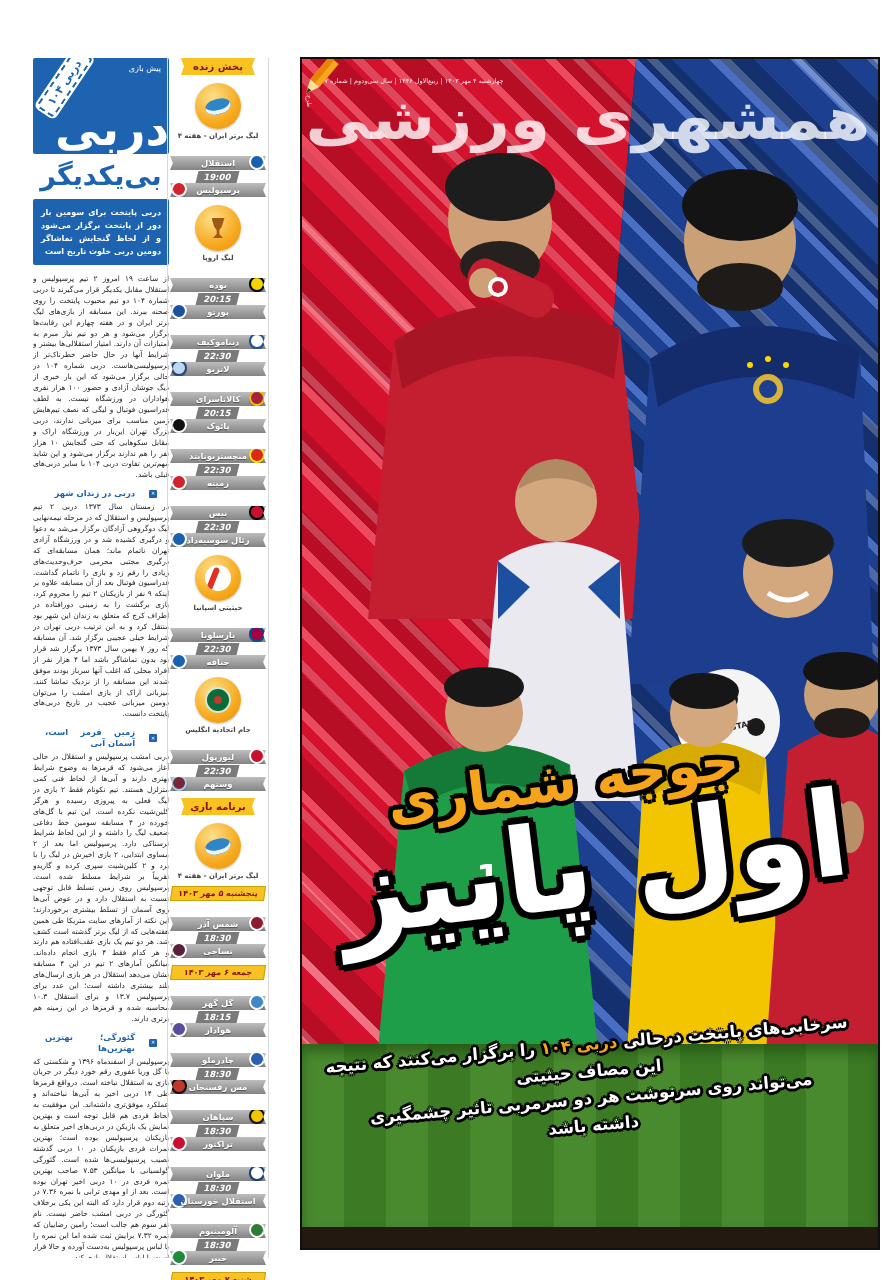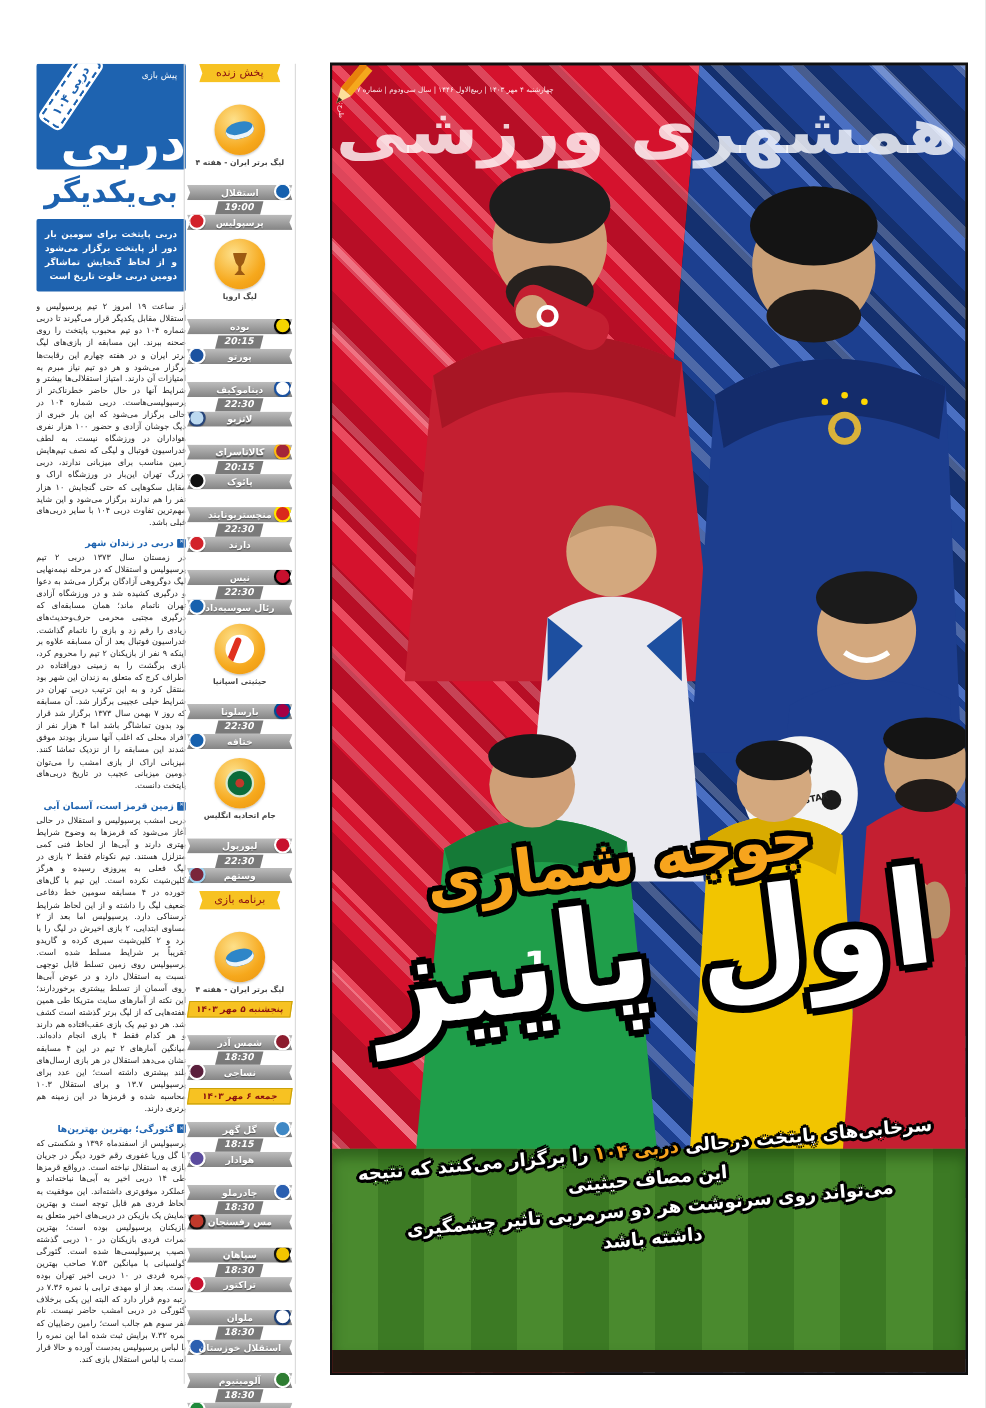--- a/index.html
+++ b/index.html
@@ -13,27 +13,27 @@
   .pretitle{position:absolute;top:6px;right:8px;color:#fff;font-size:8px;}
   .big-title{position:absolute;bottom:2px;right:0;left:0;text-align:center;color:#fff;font-size:46px;font-weight:bold;line-height:46px;margin-left:36px;}
   .stamp{position:absolute;top:14px;left:-4px;transform:rotate(-56deg);transform-origin:center;
          background:#fff;border:2px dashed #1e63b0;border-radius:4px;color:#1e63b0;
          font-size:11px;font-weight:bold;padding:2px 8px;z-index:3;box-shadow:0 0 0 2px #fff;}
   .subtitle{color:#1e63b0;font-size:27px;font-weight:bold;text-align:center;margin:6px 0 8px;}
   .lead-box{background:#1e63b0;color:#fff;font-size:8px;font-weight:bold;line-height:13px;
             text-align:justify;padding:7px 8px;border-radius:2px;margin-bottom:9px;}
   .article{font-size:7.4px;line-height:10.9px;color:#1c1c1c;text-align:justify;}
   .article p{margin:0 0 6px;}
-  .sec-head{color:#1e63b0;font-size:8.4px;font-weight:bold;margin:7px 0 3px;display:flex;align-items:center;gap:3px;}
+  .sec-head{color:#1e63b0;font-size:8.4px;font-weight:bold;margin:7px 12px 3px;display:flex;align-items:center;gap:14px;}
   .sec-marker{display:inline-flex;align-items:center;justify-content:center;width:8px;height:8px;background:#1e63b0;color:#fff;font-size:5px;border-radius:1px;flex:0 0 auto;}
 
   
   .mid-col{position:absolute;left:167px;top:58px;width:102px;height:1200px;
            border-left:1px solid #d9d9d9;border-right:1px solid #d9d9d9;padding:0 2px;box-sizing:border-box;}
-  .ribbon{width:74px;margin:0 auto 20px;background:#f7c222;color:#8a1010;font-size:10px;font-weight:normal;
+  .ribbon{width:74px;margin:0 auto 8px;background:#f7c222;color:#8a1010;font-size:10px;font-weight:bold;
           text-align:center;padding:3px 0;clip-path:polygon(0 0,100% 0,96% 50%,100% 100%,0 100%,4% 50%);}
   .league-logo{width:46px;height:46px;border-radius:50%;margin:8px auto 3px;position:relative;
                background:radial-gradient(circle at 38% 30%,#fde08a,#f6a81c 62%,#e8920f);
                display:flex;align-items:center;justify-content:center;box-shadow:0 1px 2px rgba(0,0,0,.25);}
   .league-caption{font-size:7px;font-weight:bold;color:#444;text-align:center;margin-bottom:6px;}
   .pgpl .emblem{width:26px;height:15px;background:#2e86c8;border-radius:60% 60% 60% 60%/70%;transform:rotate(-14deg);box-shadow:inset 0 -4px 0 #eaf4fb;}
   .uel .emblem{width:13px;height:20px;background:#9c5a12;clip-path:polygon(0 0,100% 0,78% 45%,60% 60%,60% 80%,88% 100%,12% 100%,40% 80%,40% 60%,22% 45%);}
   .laliga .emblem{width:26px;height:26px;border-radius:50%;background:#fff;position:relative;overflow:hidden;}
   .laliga .emblem::after{content:"";position:absolute;left:5px;top:2px;width:6px;height:24px;background:#e0301e;transform:rotate(22deg);border-radius:3px;}
   .carabao .emblem{width:26px;height:26px;border-radius:50%;background:#0b6b3a;position:relative;border:2px solid #d7e8d0;box-sizing:border-box;}
@@ -193,21 +193,21 @@
   <div class="match">
     <div class="bar bar-home">
       <span class="tname home-name">منچستریونایتد</span>
       <span class="tlogo logo-home" style="background: rgb(218, 41, 28); border: 2px solid rgb(255, 229, 0);"></span>
     </div>
     <div class="time-row">
       <span class="mtime">22:30</span>
     </div>
     <div class="bar bar-away">
       <span class="tlogo logo-away" style="background: rgb(210, 34, 42); border: 2px solid rgb(255, 255, 255);"></span>
-      <span class="tname away-name">دارند</span>
+      <span class="tname away-name">زمینه</span>
     </div>
   </div>
 
   <div class="match">
     <div class="bar bar-home">
       <span class="tname home-name">نیس</span>
       <span class="tlogo logo-home" style="background: rgb(200, 16, 46); border: 2px solid rgb(0, 0, 0);"></span>
     </div>
     <div class="time-row">
       <span class="mtime">22:30</span>

